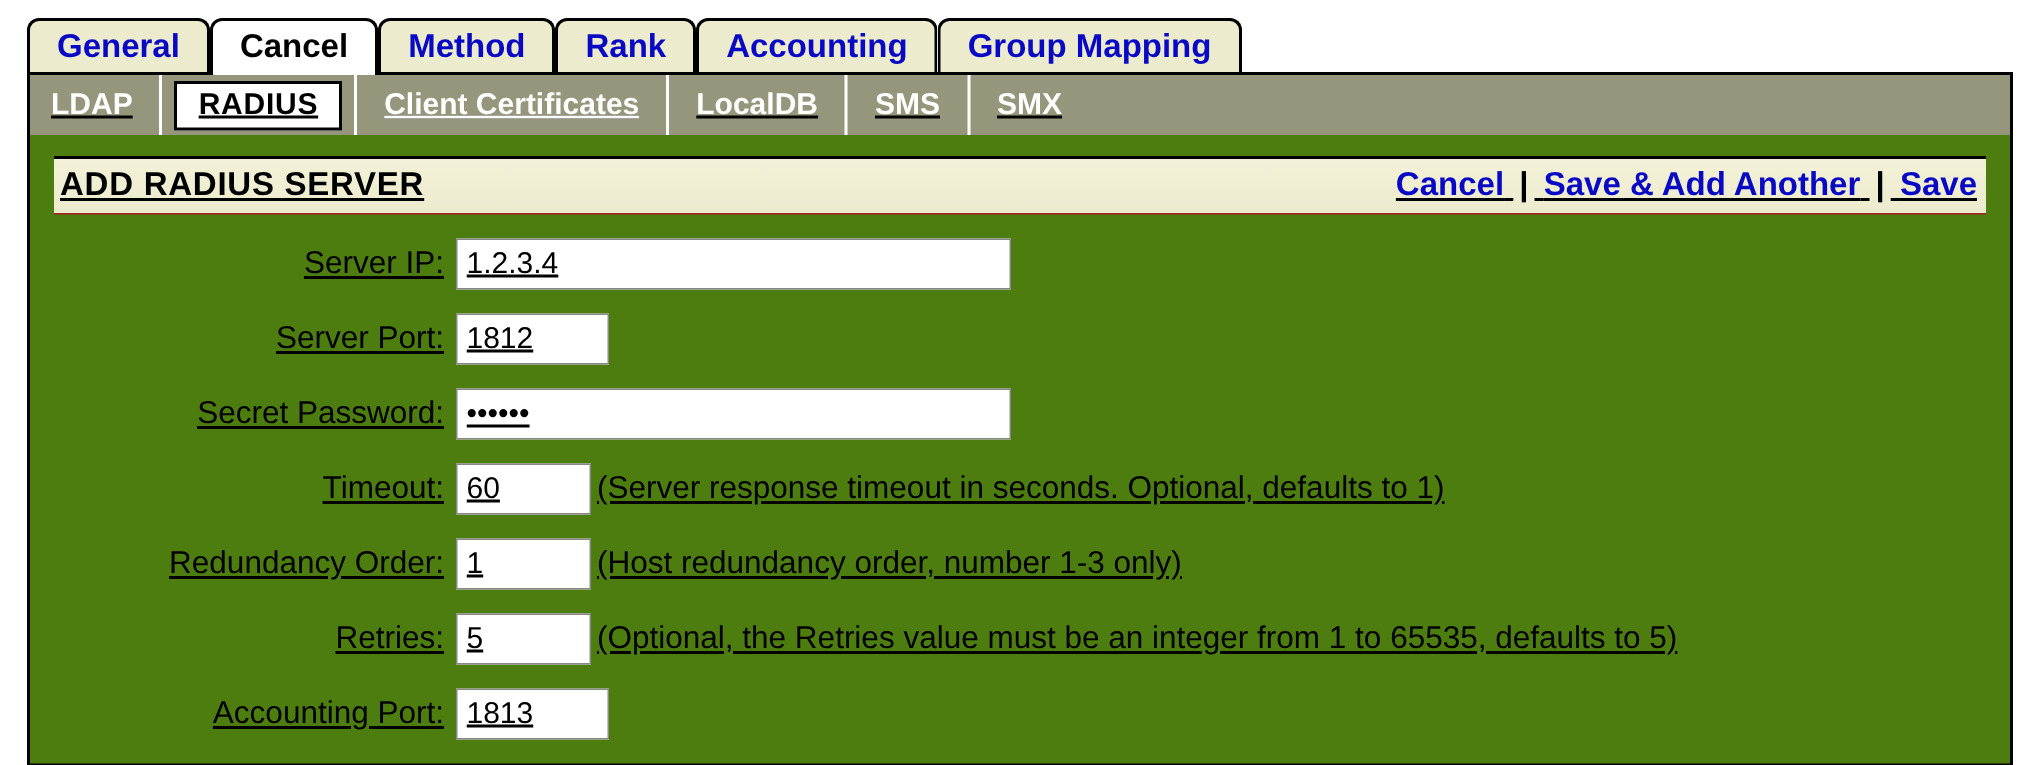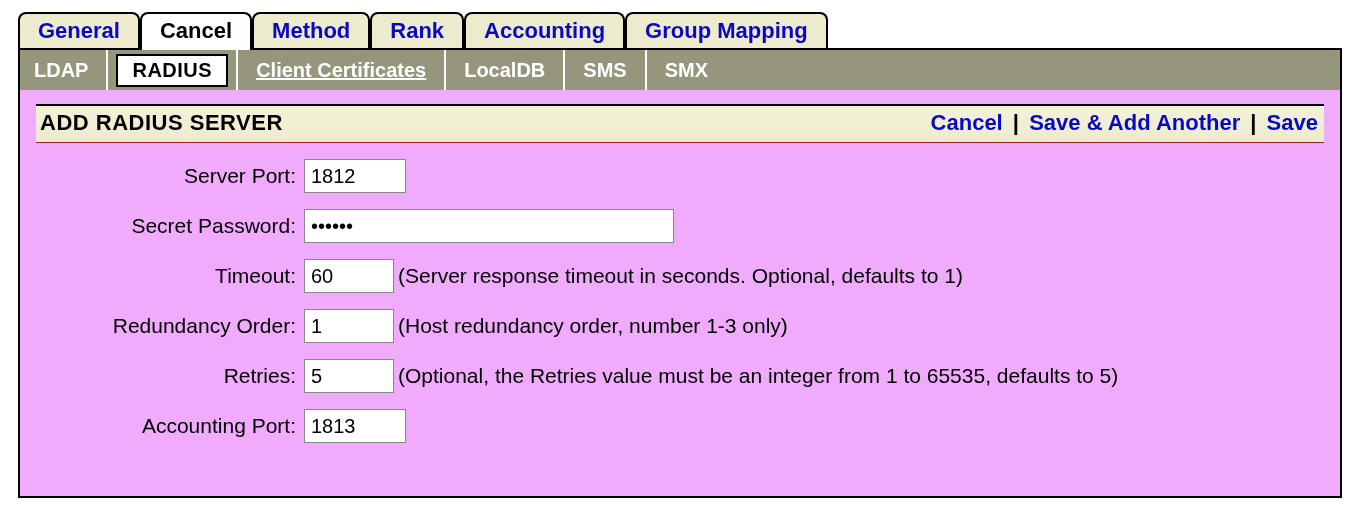--- a/index.html
+++ b/index.html
@@ -46,23 +46,24 @@
     
     margin-bottom: -2px;
     padding-bottom: 8px;
   }
 
   
   .panel {
     border: 2px solid #000;
     position: relative;
     z-index: 1;
-    background: #f0abfc;
+    background: #4d7c0f;
     min-height: 450px;
     box-sizing: border-box;
+    text-decoration: underline;
   }
   .sub-bar {
     background: #96967c;
     height: 40px;
     display: flex;
     align-items: stretch;
   }
   .sub-item {
     display: flex;
     align-items: center;
@@ -201,20 +202,24 @@
         <a>Cancel</a>
         <span class="sep">|</span>
         <a>Save &amp; Add Another</a>
         <span class="sep">|</span>
         <a>Save</a>
       </div>
     </div>
 
     <div class="form">
 
+      <div class="form-row">
+        <div class="form-label">Server IP:</div>
+        <input type="text" class="form-input w-lg" value="1.2.3.4" style="">
+      </div>
 
       <div class="form-row">
         <div class="form-label">Server Port:</div>
         <input type="text" class="form-input w-md" value="1812" style="">
       </div>
 
       <div class="form-row">
         <div class="form-label">Secret Password:</div>
         <input type="password" class="form-input w-lg" value="xxxxxx" style="">
       </div>

